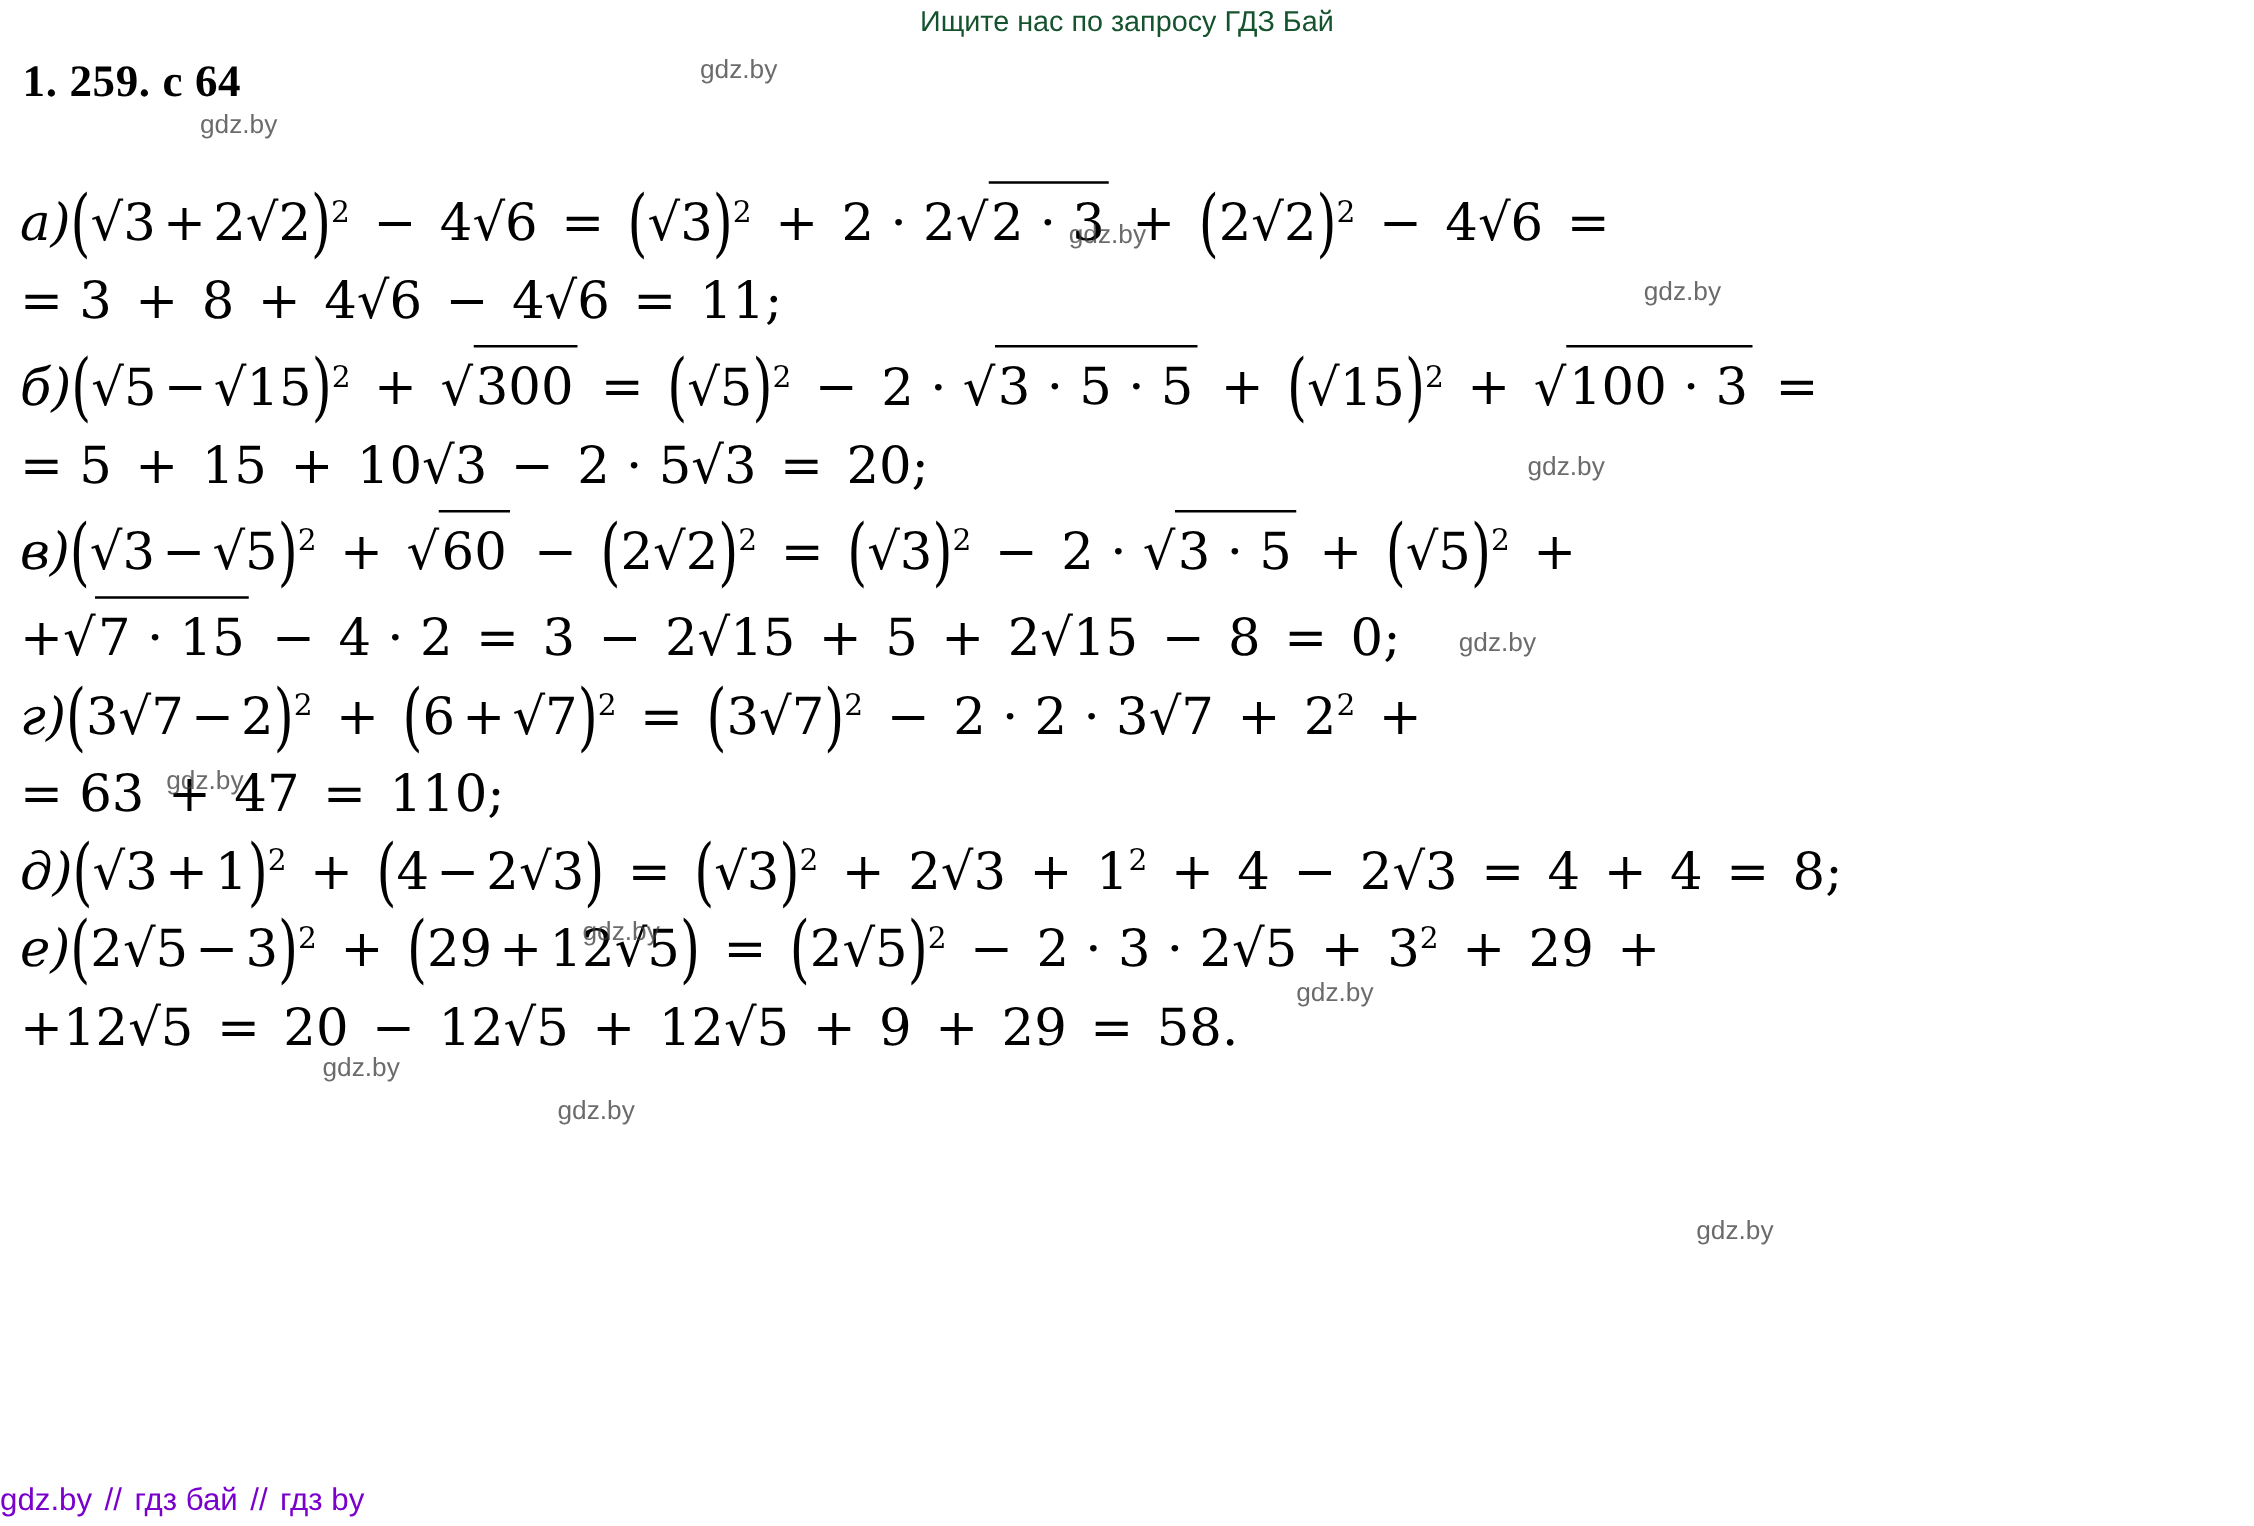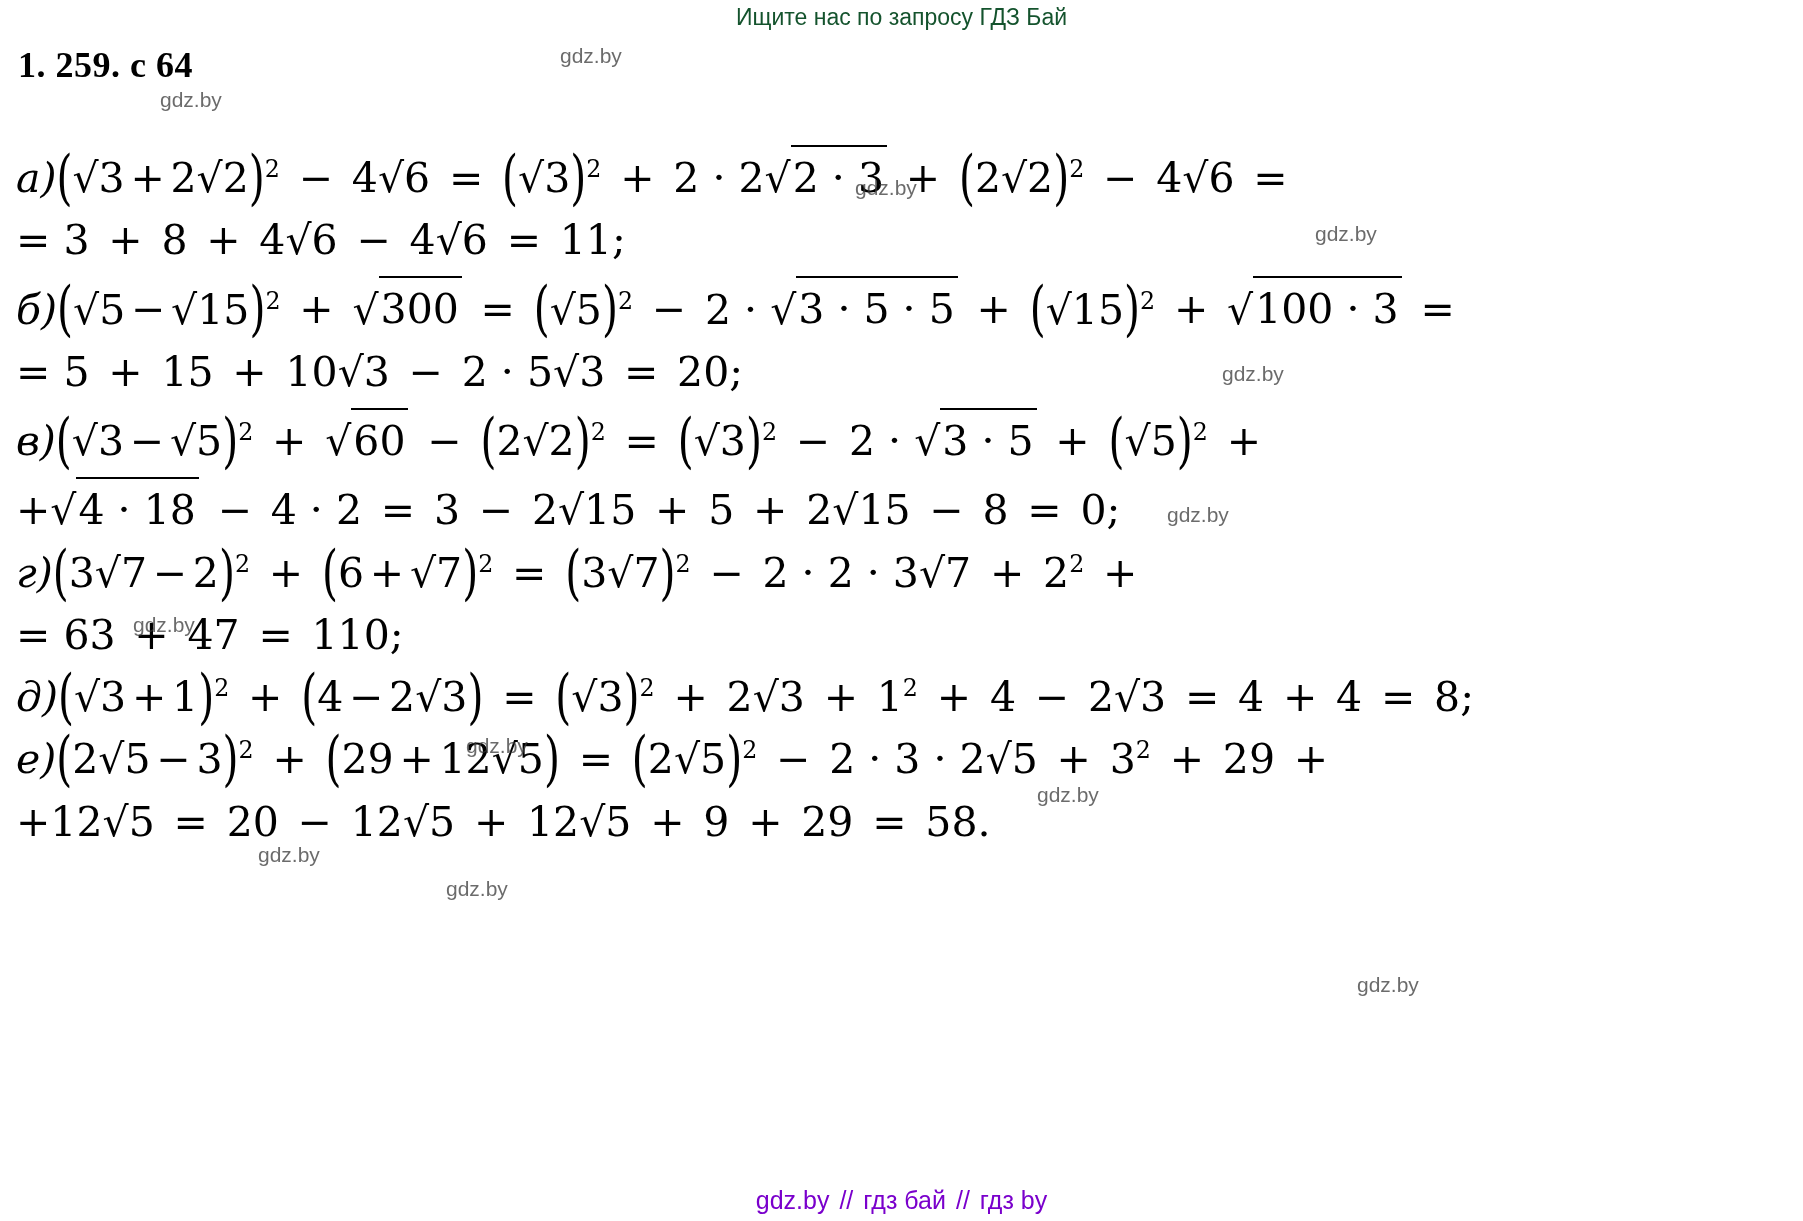--- a/index.html
+++ b/index.html
@@ -77,21 +77,20 @@
     color: #3a3a3a;
     opacity: 0.75;
     white-space: nowrap;
   }
 
   .bottom-bar {
     position: absolute;
     left: 0;
     bottom: 6px;
     width: 100%;
-    text-align: center;
     font-family: "Liberation Sans", sans-serif;
     font-size: 25px;
     color: #7a00cc;
     white-space: nowrap;
   }
   .bottom-bar span.sep { padding: 0 10px; }
 </style>
 </head>
 <body>
 
@@ -115,21 +114,21 @@
 
   <div class="line">
     = 5 <span class="op">+</span> 15 <span class="op">+</span> 10√3 <span class="op">−</span> 2 · 5√3 <span class="op">=</span> 20;
   </div>
 
   <div class="line">
     <span class="label">в)</span><span class="paren-big">(</span>√3<span class="op">−</span>√5<span class="paren-big">)</span><sup class="exp">2</sup> <span class="op">+</span> √<span class="radcontent">60</span> <span class="op">−</span> <span class="paren-big">(</span>2√2<span class="paren-big">)</span><sup class="exp">2</sup> <span class="op">=</span> <span class="paren-big">(</span>√3<span class="paren-big">)</span><sup class="exp">2</sup> <span class="op">−</span> 2 · √<span class="radcontent">3 · 5</span> <span class="op">+</span> <span class="paren-big">(</span>√5<span class="paren-big">)</span><sup class="exp">2</sup> <span class="op">+</span>
   </div>
 
   <div class="line">
-    +√<span class="radcontent">4 · 18</span> <span class="op">−</span> 4 · 2 <span class="op">=</span> 3 <span class="op">−</span> 2√15 <span class="op">+</span> 5 <span class="op">+</span> 2√15 <span class="op">−</span> 8 <span class="op">=</span> 0;
+    +√<span class="radcontent">7 · 15</span> <span class="op">−</span> 4 · 2 <span class="op">=</span> 3 <span class="op">−</span> 2√15 <span class="op">+</span> 5 <span class="op">+</span> 2√15 <span class="op">−</span> 8 <span class="op">=</span> 0;
   </div>
 
   <div class="line">
     <span class="label">г)</span><span class="paren-big">(</span>3√7<span class="op">−</span>2<span class="paren-big">)</span><sup class="exp">2</sup> <span class="op">+</span> <span class="paren-big">(</span>6<span class="op">+</span>√7<span class="paren-big">)</span><sup class="exp">2</sup> <span class="op">=</span> <span class="paren-big">(</span>3√7<span class="paren-big">)</span><sup class="exp">2</sup> <span class="op">−</span> 2 · 2 · 3√7 <span class="op">+</span> 2<sup class="exp">2</sup> <span class="op">+</span>
   </div>
 
 
   <div class="line">
     = 63 <span class="op">+</span> 47 <span class="op">=</span> 110;
   </div>

